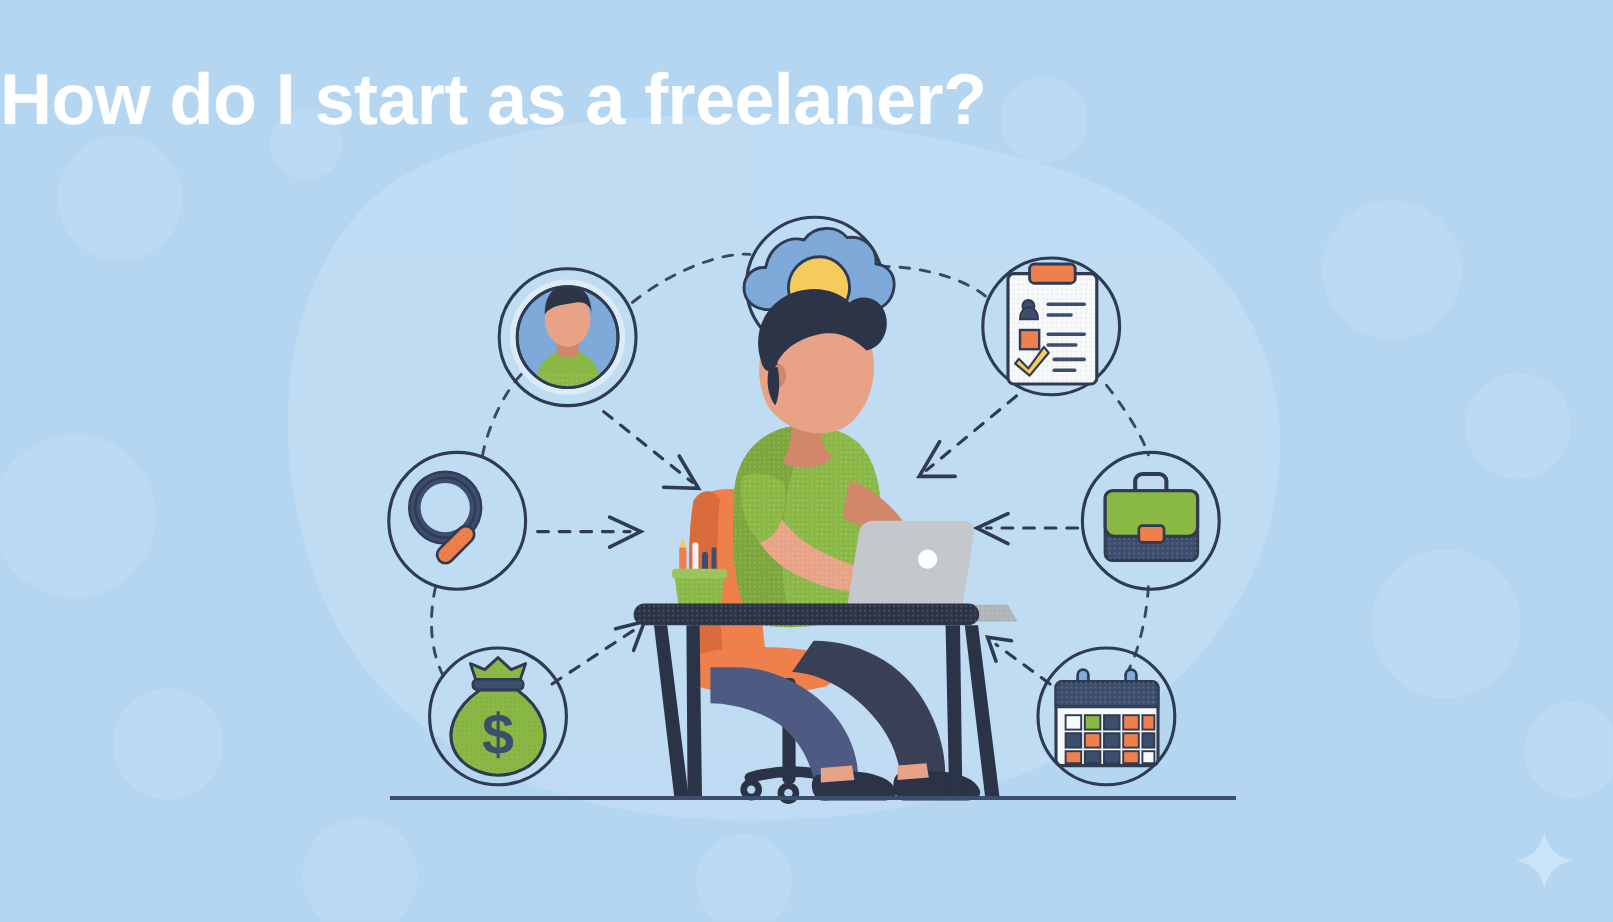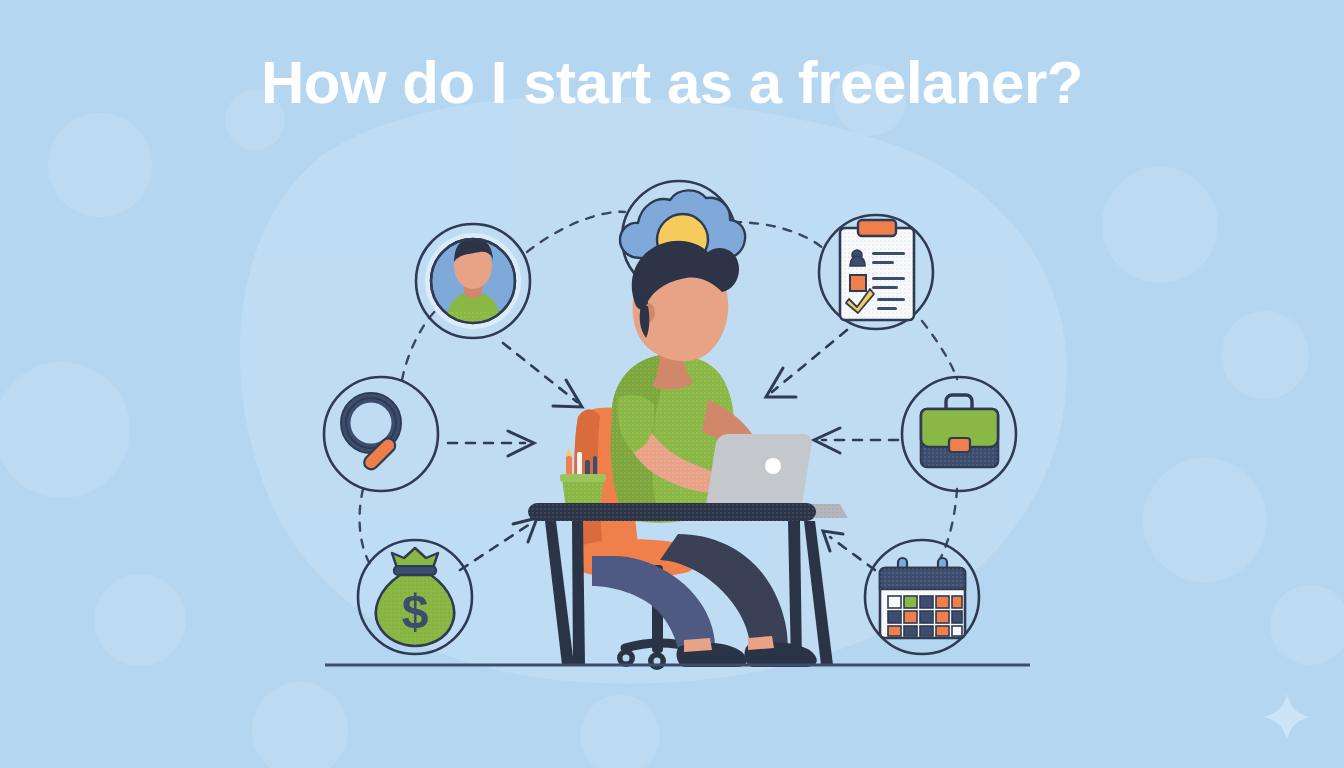--- a/index.html
+++ b/index.html
@@ -26,21 +26,21 @@
     inset: 0;
     width: 1344px;
     height: 768px;
     display: block;
   }
   #title {
     position: absolute;
     left: 0;
     top: 50px;
     width: 1344px;
-    text-align: center;
+    text-align: left;
     font-family: "Liberation Sans", sans-serif;
     font-size: 60px;
     font-weight: bold;
     color: #ffffff;
     letter-spacing: -0.5px;
     line-height: 1.1;
     white-space: nowrap;
     z-index: 5;
     pointer-events: none;
   }

